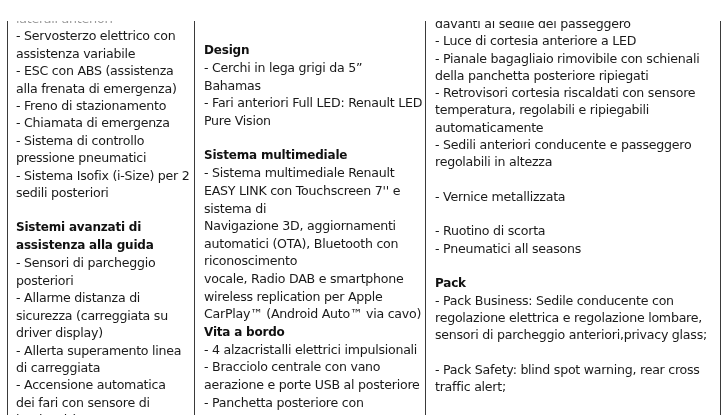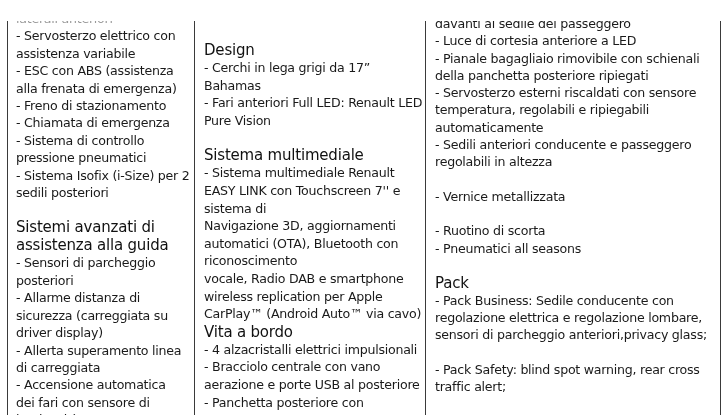--- a/index.html
+++ b/index.html
@@ -54,22 +54,22 @@
       line-height: 17.4px;
       letter-spacing: -0.25px;
       white-space: nowrap;
     }
     .col-1 .line { line-height: 17.4px; }
     .col-2 .line { line-height: 17.6px; }
     .col-3 .line { line-height: 17.3px; }
 
     .heading {
       font-family: "DejaVu Sans", sans-serif;
-      font-weight: normal;
-      font-size: 15px;
+      font-weight: bold;
+      font-size: 12px;
       line-height: 18px;
       letter-spacing: -0.2px;
       white-space: nowrap;
       color: #111;
     }
     .gap { height: 17px; }
     .faded { color: #999; }
   </style>
 </head>
 <body>
@@ -105,21 +105,21 @@
       <div class="line">di carreggiata</div>
       <div class="line">- Accensione automatica</div>
       <div class="line">dei fari con sensore di</div>
       <div class="line">luminosità</div>
     </div>
   </div>
 
   <div class="col col-2">
     <div class="inner" style="left:9px; top:20px;">
       <div class="heading">Design</div>
-      <div class="line">- Cerchi in lega grigi da 17”</div>
+      <div class="line">- Cerchi in lega grigi da 5”</div>
       <div class="line">Bahamas</div>
       <div class="line">- Fari anteriori Full LED: Renault LED</div>
       <div class="line">Pure Vision</div>
       <div class="gap"></div>
       <div class="heading">Sistema multimediale</div>
       <div class="line">- Sistema multimediale Renault</div>
       <div class="line">EASY LINK con Touchscreen 7'' e</div>
       <div class="line">sistema di</div>
       <div class="line">Navigazione 3D, aggiornamenti</div>
       <div class="line">automatici (OTA), Bluetooth con</div>
@@ -134,21 +134,21 @@
       <div class="line">- Panchetta posteriore con</div>
     </div>
   </div>
 
   <div class="col col-3">
     <div class="inner" style="left:9px; top:-6px;">
       <div class="line">davanti al sedile del passeggero</div>
       <div class="line">- Luce di cortesia anteriore a LED</div>
       <div class="line">- Pianale bagagliaio rimovibile con schienali</div>
       <div class="line">della panchetta posteriore ripiegati</div>
-      <div class="line">- Servosterzo esterni riscaldati con sensore</div>
+      <div class="line">- Retrovisori cortesia riscaldati con sensore</div>
       <div class="line">temperatura, regolabili e ripiegabili</div>
       <div class="line">automaticamente</div>
       <div class="line">- Sedili anteriori conducente e passeggero</div>
       <div class="line">regolabili in altezza</div>
       <div class="gap"></div>
       <div class="line">- Vernice metallizzata</div>
       <div class="line">&nbsp;</div>
       <div class="line">- Ruotino di scorta</div>
       <div class="line">- Pneumatici all seasons</div>
       <div class="gap"></div>

